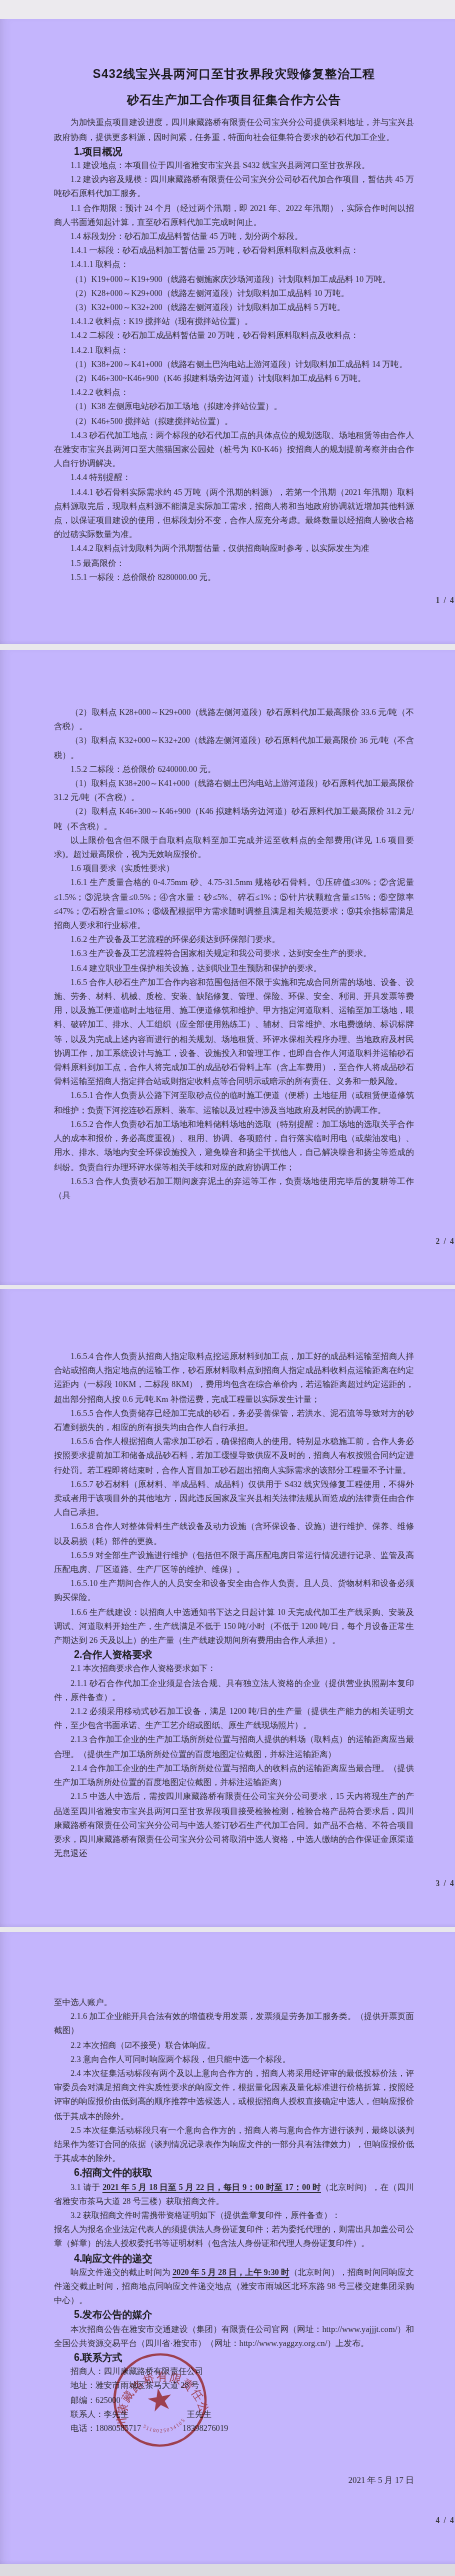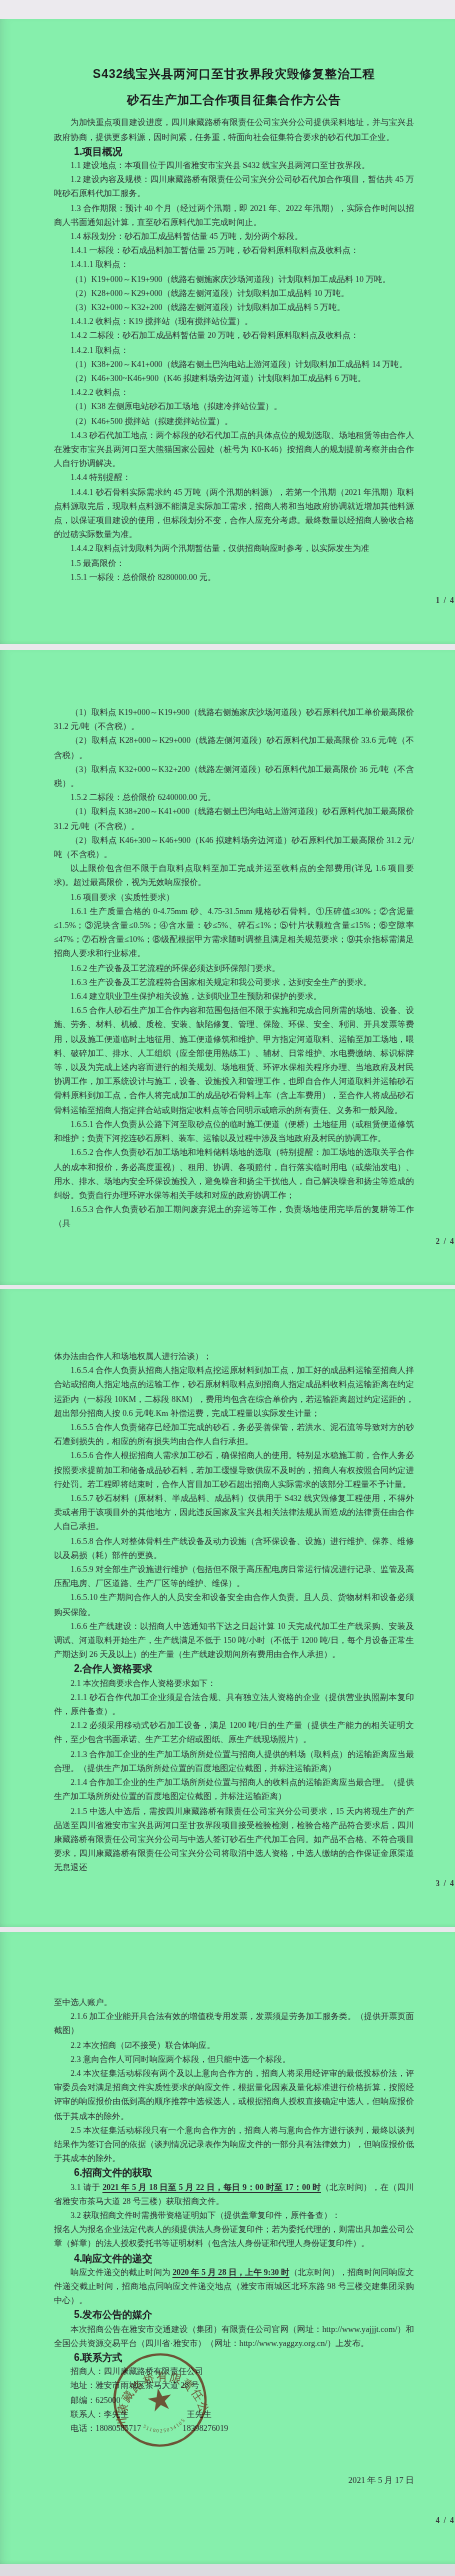--- a/index.html
+++ b/index.html
@@ -3,21 +3,21 @@
 <meta charset="utf-8">
 <style>
   html,body{margin:0;padding:0;}
   body{
     width:455px;height:2576px;position:relative;
     background:#e9e8ec;
     font-family:"Liberation Serif","DejaVu Serif",serif;
     color:#2e2d31;
   }
   .page{
-    position:absolute;left:0;width:455px;background:#86efac;
+    position:absolute;left:0;width:455px;background:#c4b5fd;
     box-shadow:inset 8px 0 11.4px -9px rgba(60,55,70,.25), inset 0 -3.4px 5.7px -4.6px rgba(60,55,70,.18);
   }
   #page-1{top:19px;height:625px;}
   #page-2{top:650px;height:635px;}
   #page-3{top:1289px;height:638px;}
   #page-4{top:1932px;height:632px;}
   .content{padding:0 41px 0 54px;font-size:8.3px;line-height:14.2px;text-align:justify;}
   #page-1 .content{padding-top:48px;}
   #page-2 .content{padding-top:56px;}
   #page-3 .content{padding-top:61px;}
@@ -59,21 +59,21 @@
 <div class="page" id="page-1">
   <div class="content" id="page1-content">
     <div class="title-block">
       <div class="doc-title">S432线宝兴县两河口至甘孜界段灾毁修复整治工程</div>
       <div class="doc-title second">砂石生产加工合作项目征集合作方公告</div>
     </div>
   <p class="para body">为加快重点项目建设进度，四川康藏路桥有限责任公司宝兴分公司提供采料地址，并与宝兴县政府协商，提供更多料源，因时间紧，任务重，特面向社会征集符合要求的砂石代加工企业。</p>
       <p class="para heading">1.项目概况</p>
       <p class="para body">1.1 建设地点：本项目位于四川省雅安市宝兴县 S432 线宝兴县两河口至甘孜界段。</p>
       <p class="para body">1.2 建设内容及规模：四川康藏路桥有限责任公司宝兴分公司砂石代加合作项目，暂估共 45 万吨砂石原料代加工服务。</p>
-      <p class="para body">1.3 合作期限：预计 40 个月（经过两个汛期，即 2021 年、2022 年汛期），实际合作时间以招商人书面通知起计算，直至砂石原料代加工完成时间止。</p>
+      <p class="para body">1.1 合作期限：预计 24 个月（经过两个汛期，即 2021 年、2022 年汛期），实际合作时间以招商人书面通知起计算，直至砂石原料代加工完成时间止。</p>
       <p class="para body">1.4 标段划分：砂石加工成品料暂估量 45 万吨，划分两个标段。</p>
       <p class="para body">1.4.1 一标段：砂石成品料加工暂估量 25 万吨，砂石骨料原料取料点及收料点：</p>
       <p class="para body">1.4.1.1 取料点：</p>
       <p class="para body">（1）K19+000～K19+900（线路右侧施家庆沙场河道段）计划取料加工成品料 10 万吨。</p>
       <p class="para body">（2）K28+000～K29+000（线路左侧河道段）计划取料加工成品料 10 万吨。</p>
       <p class="para body">（3）K32+000～K32+200（线路左侧河道段）计划取料加工成品料 5 万吨。</p>
       <p class="para body">1.4.1.2 收料点：K19 搅拌站（现有搅拌站位置）。</p>
       <p class="para body">1.4.2 二标段：砂石加工成品料暂估量 20 万吨，砂石骨料原料取料点及收料点：</p>
       <p class="para body">1.4.2.1 取料点：</p>
       <p class="para body">（1）K38+200～K41+000（线路右侧土巴沟电站上游河道段）计划取料加工成品料 14 万吨。</p>
@@ -86,21 +86,20 @@
       <p class="para body">1.4.4.1 砂石骨料实际需求约 45 万吨（两个汛期的料源），若第一个汛期（2021 年汛期）取料点料源取完后，现取料点料源不能满足实际加工需求，招商人将和当地政府协调就近增加其他料源点，以保证项目建设的使用，但标段划分不变，合作人应充分考虑。最终数量以经招商人验收合格的过磅实际数量为准。</p>
       <p class="para body">1.4.4.2 取料点计划取料为两个汛期暂估量，仅供招商响应时参考，以实际发生为准</p>
       <p class="para body">1.5 最高限价：</p>
       <p class="para body">1.5.1 一标段：总价限价 8280000.00 元。</p>
     </div>
   <div class="page-footer">1 / 4</div>
 </div>
 
 <div class="page" id="page-2">
   <div class="content" id="page2-content">
-      <p class="para body">（1）取料点 K19+000～K19+900（线路右侧施家庆沙场河道段）砂石原料代加工单价最高限价 31.2 元/吨（不含税）。</p>
       <p class="para body">（2）取料点 K28+000～K29+000（线路左侧河道段）砂石原料代加工最高限价 33.6 元/吨（不含税）。</p>
       <p class="para body">（3）取料点 K32+000～K32+200（线路左侧河道段）砂石原料代加工最高限价 36 元/吨（不含税）。</p>
       <p class="para body">1.5.2 二标段：总价限价 6240000.00 元。</p>
       <p class="para body">（1）取料点 K38+200～K41+000（线路右侧土巴沟电站上游河道段）砂石原料代加工最高限价 31.2 元/吨（不含税）。</p>
       <p class="para body">（2）取料点 K46+300～K46+900（K46 拟建料场旁边河道）砂石原料代加工最高限价 31.2 元/吨（不含税）。</p>
       <p class="para body">以上限价包含但不限于自取料点取料至加工完成并运至收料点的全部费用(详见 1.6 项目要求)。超过最高限价，视为无效响应报价。</p>
       <p class="para body">1.6 项目要求（实质性要求）</p>
       <p class="para body">1.6.1 生产质量合格的 0-4.75mm 砂、4.75-31.5mm 规格砂石骨料。①压碎值≤30%；②含泥量≤1.5%；③泥块含量≤0.5%；④含水量：砂≤5%、碎石≤1%；⑤针片状颗粒含量≤15%；⑥空隙率≤47%；⑦石粉含量≤10%；⑧级配根据甲方需求随时调整且满足相关规范要求；⑨其余指标需满足招商人要求和行业标准。</p>
       <p class="para body">1.6.2 生产设备及工艺流程的环保必须达到环保部门要求。</p>
       <p class="para body">1.6.3 生产设备及工艺流程符合国家相关规定和我公司要求，达到安全生产的要求。</p>
@@ -108,21 +107,20 @@
       <p class="para body">1.6.5 合作人砂石生产加工合作内容和范围包括但不限于实施和完成合同所需的场地、设备、设施、劳务、材料、机械、质检、安装、缺陷修复、管理、保险、环保、安全、利润、开具发票等费用，以及施工便道临时土地征用、施工便道修筑和维护、甲方指定河道取料、运输至加工场地，喂料、破碎加工、排水、人工组织（应全部使用熟练工）、辅材、日常维护、水电费缴纳、标识标牌等，以及为完成上述内容而进行的相关规划、场地租赁、环评水保相关程序办理、当地政府及村民协调工作，加工系统设计与施工，设备、设施投入和管理工作，也即自合作人河道取料并运输砂石骨料原料到加工点，合作人将完成加工的成品砂石骨料上车（含上车费用），至合作人将成品砂石骨料运输至招商人指定拌合站或则指定收料点等合同明示或暗示的所有责任、义务和一般风险。</p>
       <p class="para body">1.6.5.1 合作人负责从公路下河至取砂点位的临时施工便道（便桥）土地征用（或租赁便道修筑和维护；负责下河挖连砂石原料、装车、运输以及过程中涉及当地政府及村民的协调工作。</p>
       <p class="para body">1.6.5.2 合作人负责砂石加工场地和堆料储料场地的选取（特别提醒：加工场地的选取关乎合作人的成本和报价，务必高度重视）、租用、协调、各项赔付，自行落实临时用电（或柴油发电）、用水、排水、场地内安全环保设施投入，避免噪音和扬尘干扰他人，自己解决噪音和扬尘等造成的纠纷。负责自行办理环评水保等相关手续和对应的政府协调工作；</p>
       <p class="para body">1.6.5.3 合作人负责砂石加工期间废弃泥土的弃运等工作，负责场地使用完毕后的复耕等工作（具</p>
     </div>
   <div class="page-footer">2 / 4</div>
 </div>
 
 <div class="page" id="page-3">
   <div class="content" id="page3-content">
-      <p class="para flush">体办法由合作人和场地权属人进行洽谈）；</p>
       <p class="para body">1.6.5.4 合作人负责从招商人指定取料点挖运原材料到加工点，加工好的成品料运输至招商人拌合站或招商人指定地点的运输工作，砂石原材料取料点到招商人指定成品料收料点运输距离在约定运距内（一标段 10KM，二标段 8KM），费用均包含在综合单价内，若运输距离超过约定运距的，超出部分招商人按 0.6 元/吨.Km 补偿运费，完成工程量以实际发生计量；</p>
       <p class="para body">1.6.5.5 合作人负责储存已经加工完成的砂石，务必妥善保管，若洪水、泥石流等导致对方的砂石遭到损失的，相应的所有损失均由合作人自行承担。</p>
       <p class="para body">1.6.5.6 合作人根据招商人需求加工砂石，确保招商人的使用。特别是水稳施工前，合作人务必按照要求提前加工和储备成品砂石料，若加工缓慢导致供应不及时的，招商人有权按照合同约定进行处罚。若工程即将结束时，合作人盲目加工砂石超出招商人实际需求的该部分工程量不予计量。</p>
       <p class="para body">1.6.5.7 砂石材料（原材料、半成品料、成品料）仅供用于 S432 线灾毁修复工程使用，不得外卖或者用于该项目外的其他地方，因此违反国家及宝兴县相关法律法规从而造成的法律责任由合作人自己承担。</p>
       <p class="para body">1.6.5.8 合作人对整体骨料生产线设备及动力设施（含环保设备、设施）进行维护、保养、维修以及易损（耗）部件的更换。</p>
       <p class="para body">1.6.5.9 对全部生产设施进行维护（包括但不限于高压配电房日常运行情况进行记录、监管及高压配电房、厂区道路、生产厂区等的维护、维保）。</p>
       <p class="para body">1.6.5.10 生产期间合作人的人员安全和设备安全由合作人负责。且人员、货物材料和设备必须购买保险。</p>
       <p class="para body">1.6.6 生产线建设：以招商人中选通知书下达之日起计算 10 天完成代加工生产线采购、安装及调试、河道取料开始生产，生产线满足不低于 150 吨/小时（不低于 1200 吨/日，每个月设备正常生产期达到 26 天及以上）的生产量（生产线建设期间所有费用由合作人承担）。</p>
       <p class="para heading">2.合作人资格要求</p>
       <p class="para body">2.1 本次招商要求合作人资格要求如下：</p>

